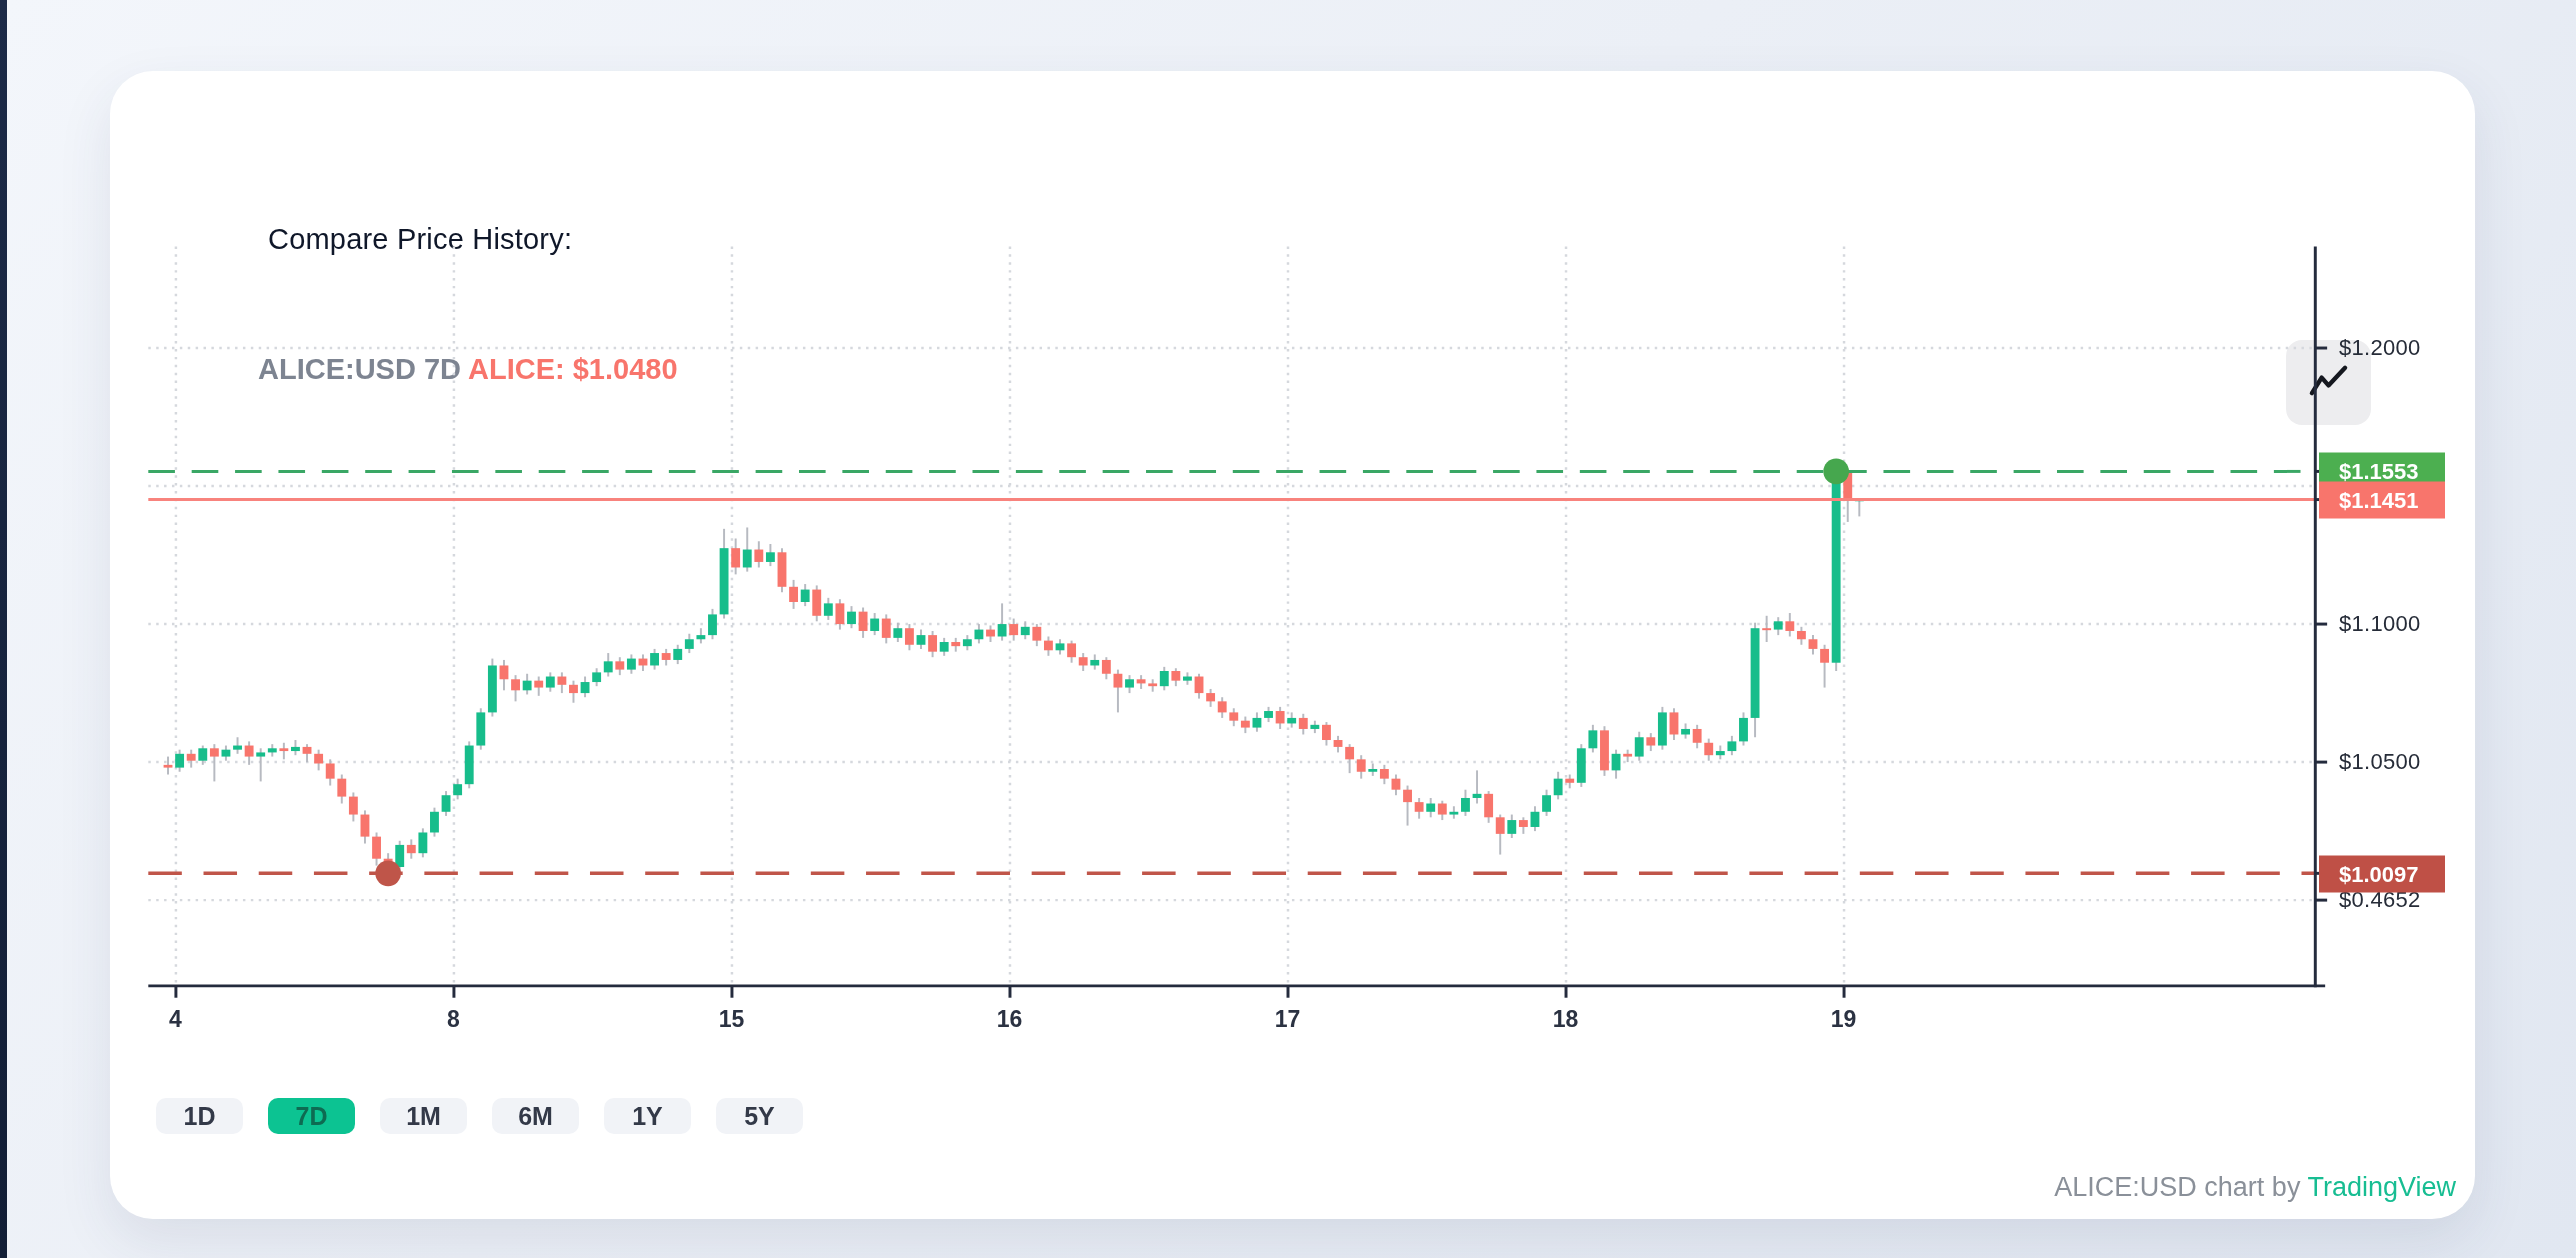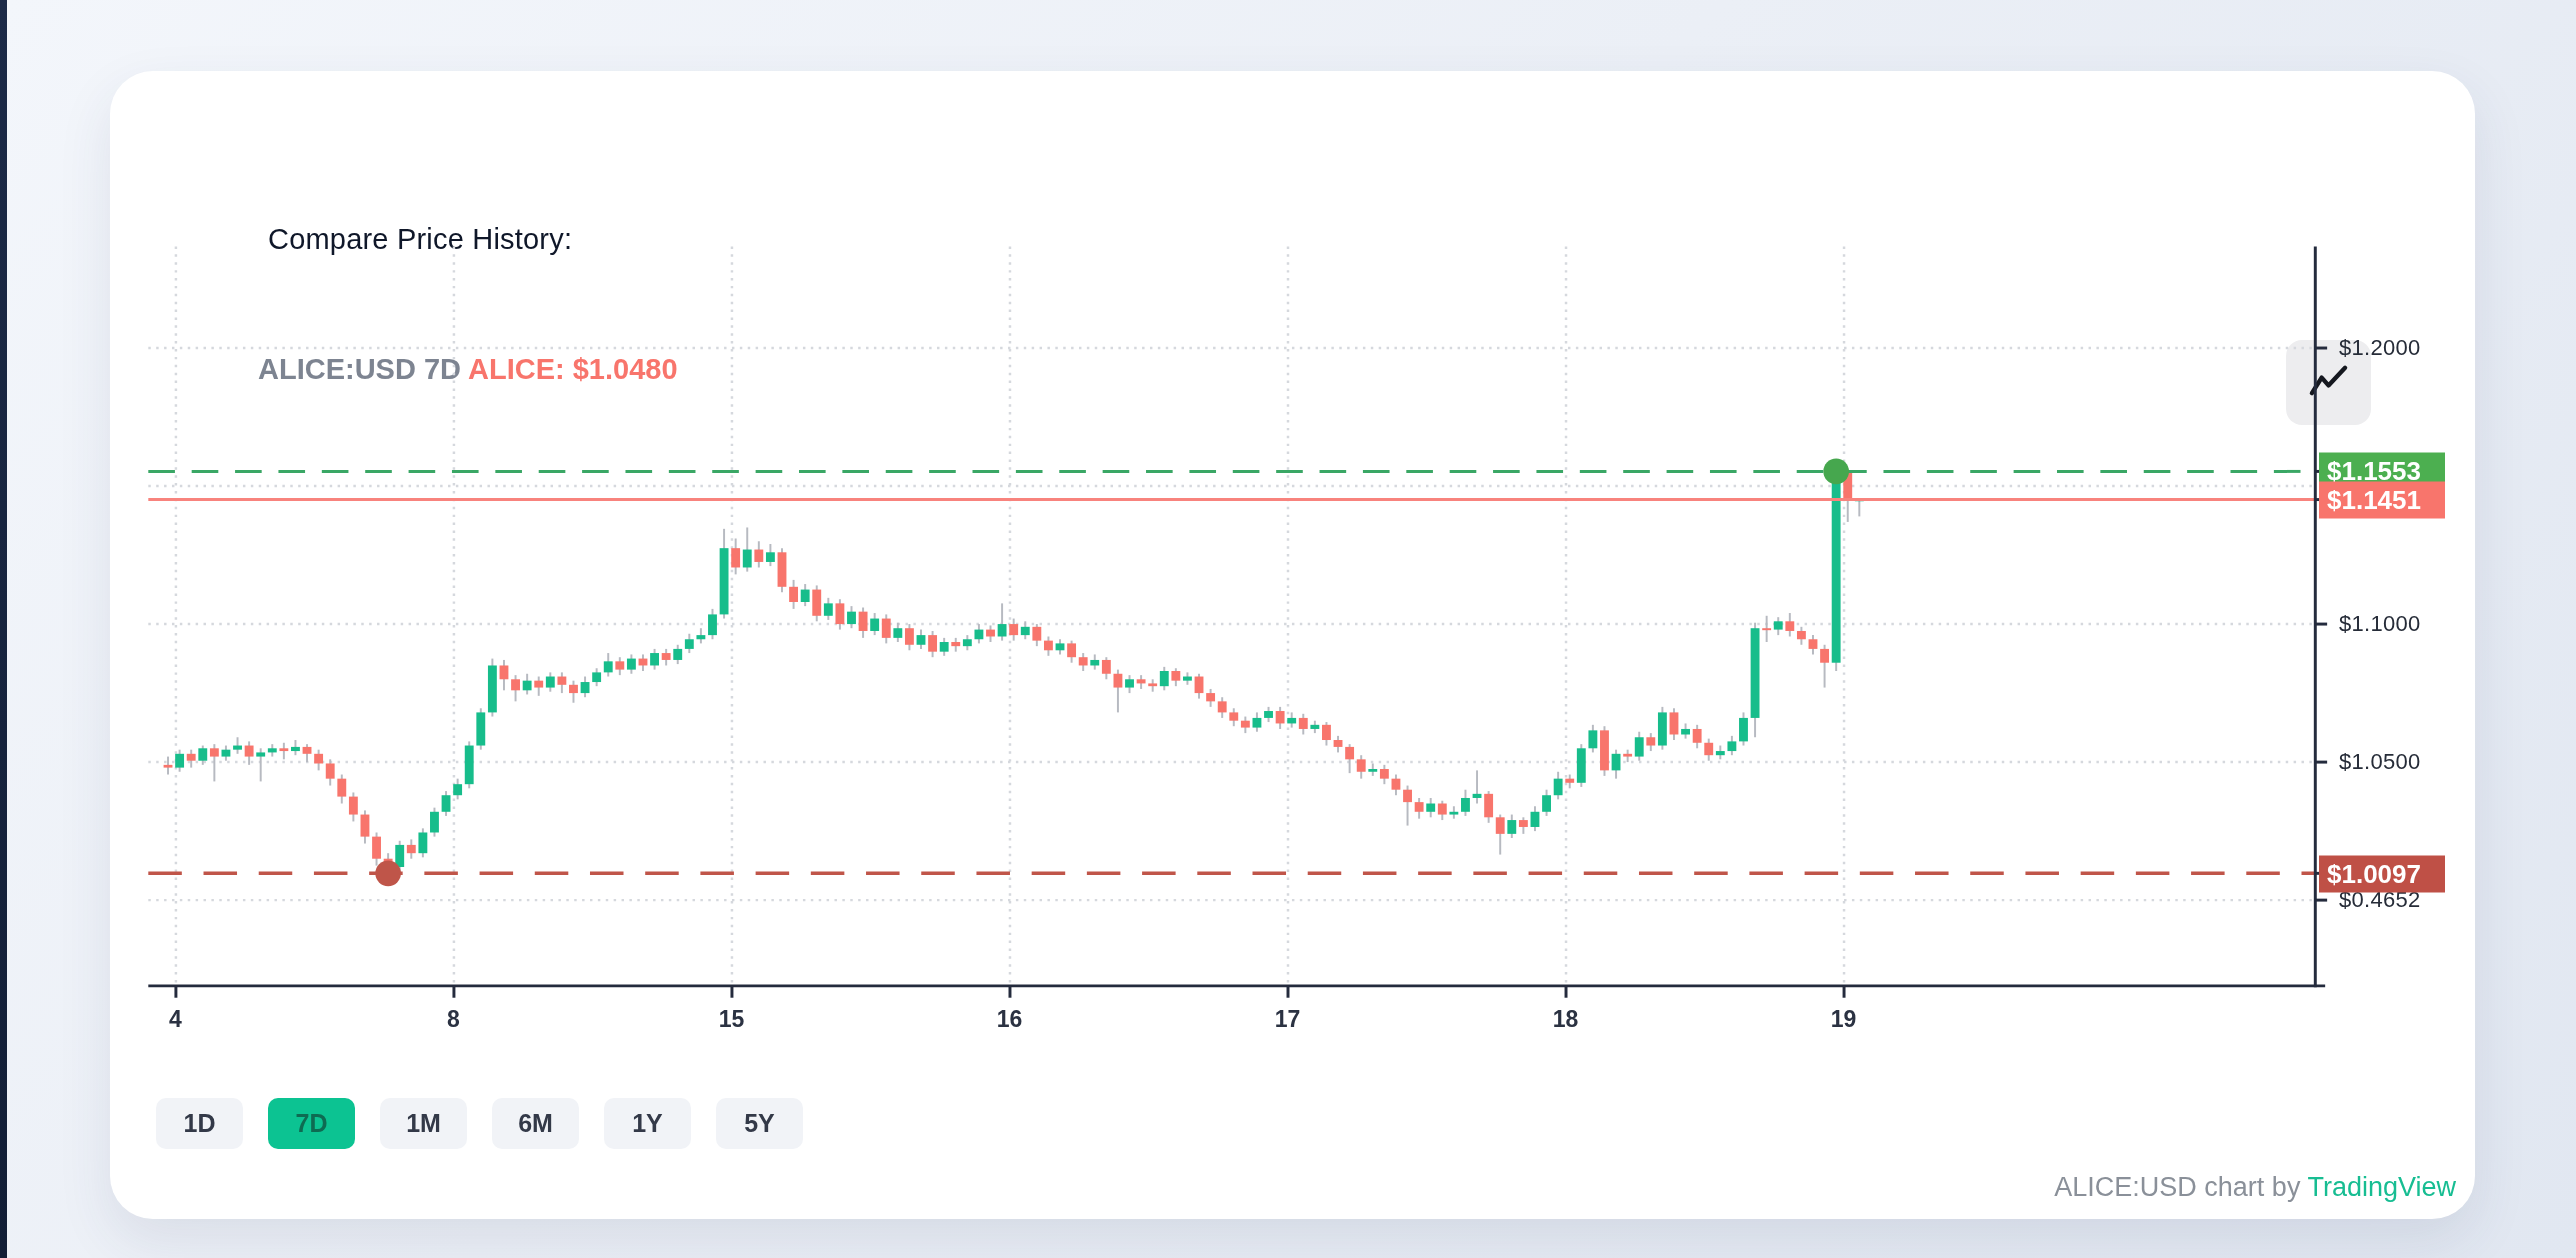--- a/index.html
+++ b/index.html
@@ -19,24 +19,24 @@
   .select-box .ph{margin-left:39px;font-size:28px;color:#8b909b;}
   .select-box .chev{position:absolute;right:41px;top:33px;}
   .legend{position:absolute;left:148px;top:282px;font-size:29px;font-weight:bold;white-space:pre;}
   .legend .sym{color:#7d8491;}
   .legend .px{color:#f8756c;}
   .charttype-btn{position:absolute;left:2176px;top:269px;width:85px;height:85px;background:#ededef;
     border-radius:16px;border:none;cursor:pointer;display:flex;align-items:center;justify-content:center;}
   .chart-stage{position:absolute;left:0;top:0;width:2576px;height:1258px;pointer-events:none;}
   .ylab{position:absolute;left:2339px;font-size:22px;color:#262c38;transform:translateY(-50%);letter-spacing:0.3px;}
   .badge{position:absolute;left:2319px;height:37px;min-width:126px;box-sizing:border-box;
-    padding:0 8px;font-size:26px;font-weight:bold;color:#ffffff;display:flex;align-items:center;transform:translateY(-50%);}
+    padding:0 20px;font-size:22px;font-weight:bold;color:#ffffff;display:flex;align-items:center;transform:translateY(-50%);}
   .xlab{position:absolute;top:1006px;width:59px;margin-left:-30px;text-align:center;font-size:23px;font-weight:600;color:#2b3242;}
   .ranges{position:absolute;left:156px;top:1098px;display:flex;gap:25px;}
-  .rbtn{width:87px;height:51px;border:none;border-radius:10px;background:#f1f3f7;color:#333948;
+  .rbtn{width:87px;height:36px;border:none;border-radius:10px;background:#f1f3f7;color:#333948;
     font-family:"Liberation Sans",sans-serif;font-size:25px;font-weight:600;cursor:pointer;}
   .rbtn.active{background:#0cc392;color:#0e6b52;}
   .attribution{position:absolute;right:120px;top:1172px;font-size:27px;color:#8a9099;}
   .attribution a{color:#17bd92;text-decoration:none;cursor:pointer;}
 </style>
 </head>
 <body>
 
 <div class="edge-strip"></div>
 

